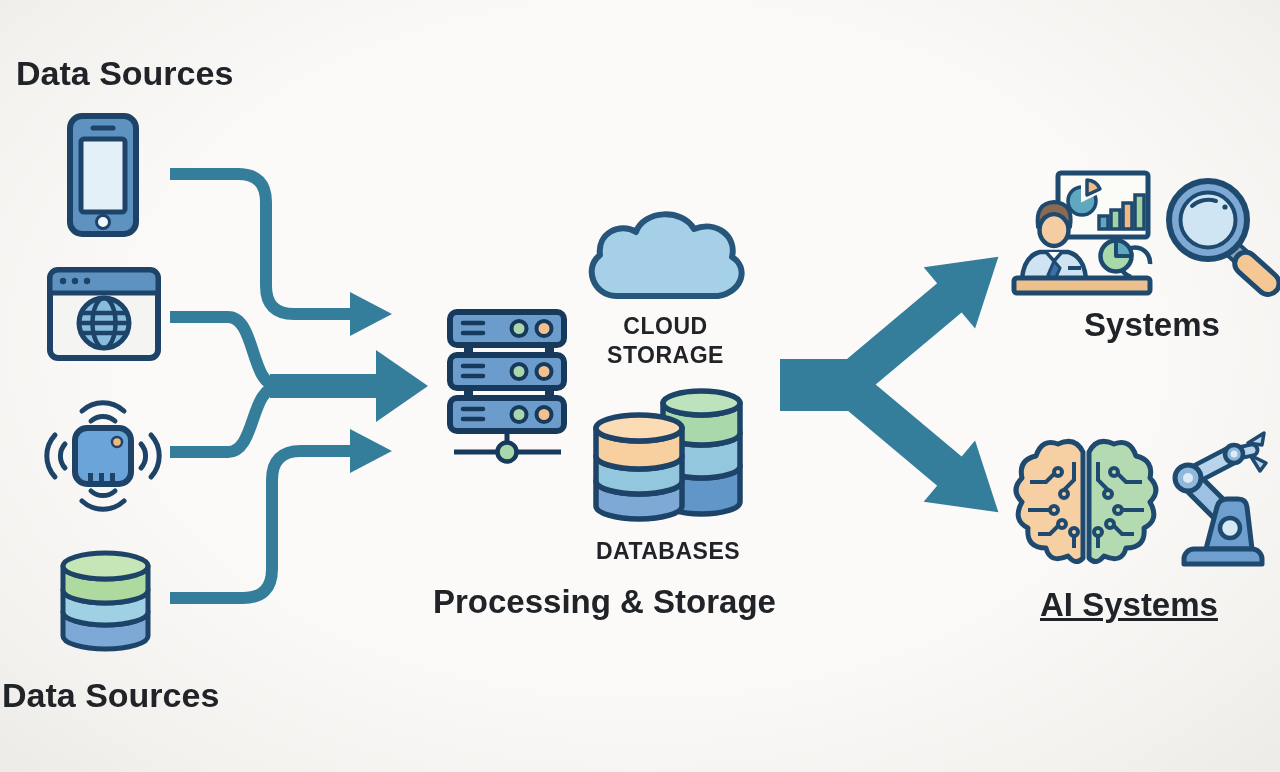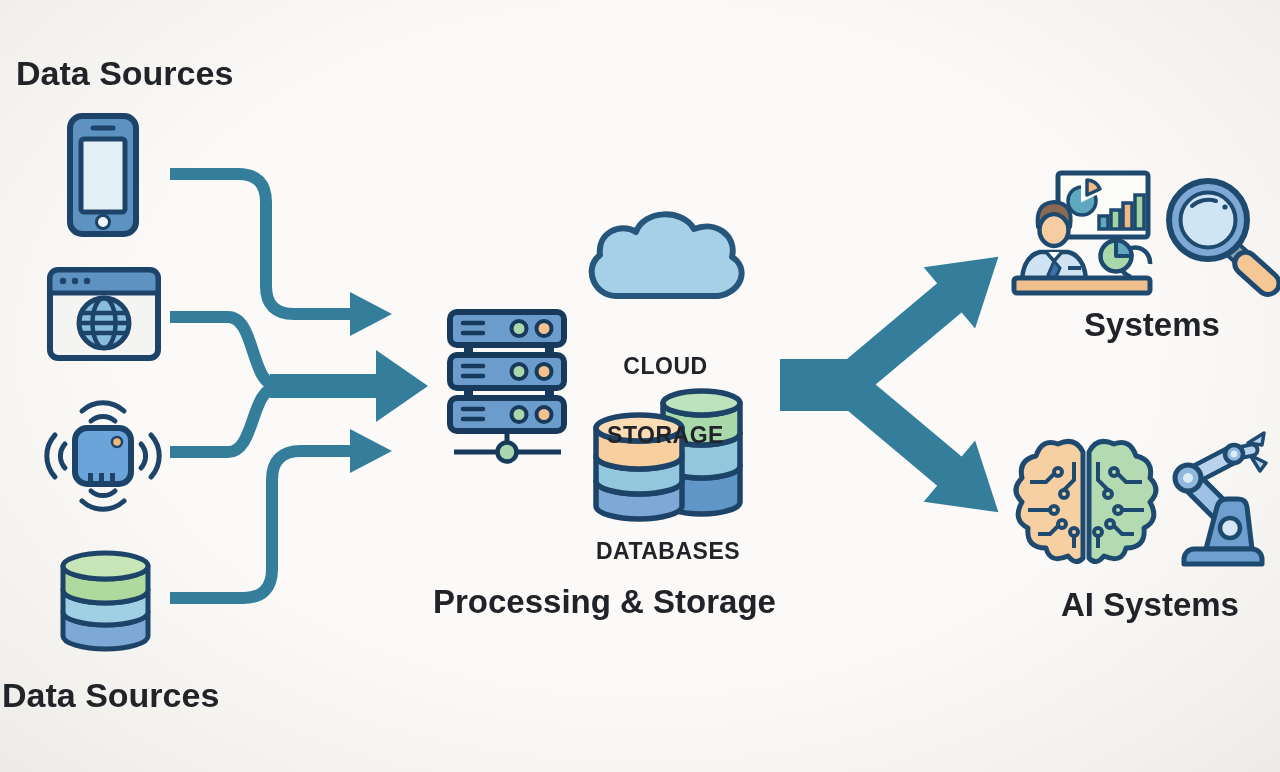--- a/index.html
+++ b/index.html
@@ -7,24 +7,24 @@
     position:relative; width:1280px; height:772px; overflow:hidden;
     background: radial-gradient(ellipse at 50% 45%, #fbfaf8 55%, #f3f1ee 85%, #edebe7 100%);
     font-family:"Liberation Sans", sans-serif;
   }
   .canvas svg { position:absolute; left:0; top:0; }
   .label { position:absolute; color:#202327; font-weight:700; white-space:nowrap; }
   .lbl-ds-top    { left:16px;  top:54px;  font-size:34px; }
   .lbl-ds-bottom { left:2px;   top:676px; font-size:34px; }
   .lbl-proc      { left:433px; top:583px; font-size:33px;text-align:right; }
   .lbl-analysts  { left:1042px; top:306px; width:220px; text-align:center; font-size:33px; }
-  .lbl-ai        { left:1040px; top:586px; width:220px; text-align:center; font-size:33px; }
+  .lbl-ai        { left:1040px; top:586px; width:220px; text-align:left; font-size:33px;text-decoration:underline; }
   .lbl-cloud     { left:578px; top:312px; width:175px; text-align:center;
                    font-size:23px; font-weight:600; line-height:29px; letter-spacing:0.5px; }
-  .lbl-cloud span { display:block;margin-top:40px; }
+  .lbl-cloud span { display:block; }
   .lbl-db        { left:568px; top:522px; width:200px; text-align:center;
                    font-size:23px; font-weight:600; letter-spacing:0.5px;margin-top:16px; }
 </style>
 </head>
 <body>
 
 <div class="canvas">
 
 <svg width="1280" height="772" viewBox="0 0 1280 772">
 

